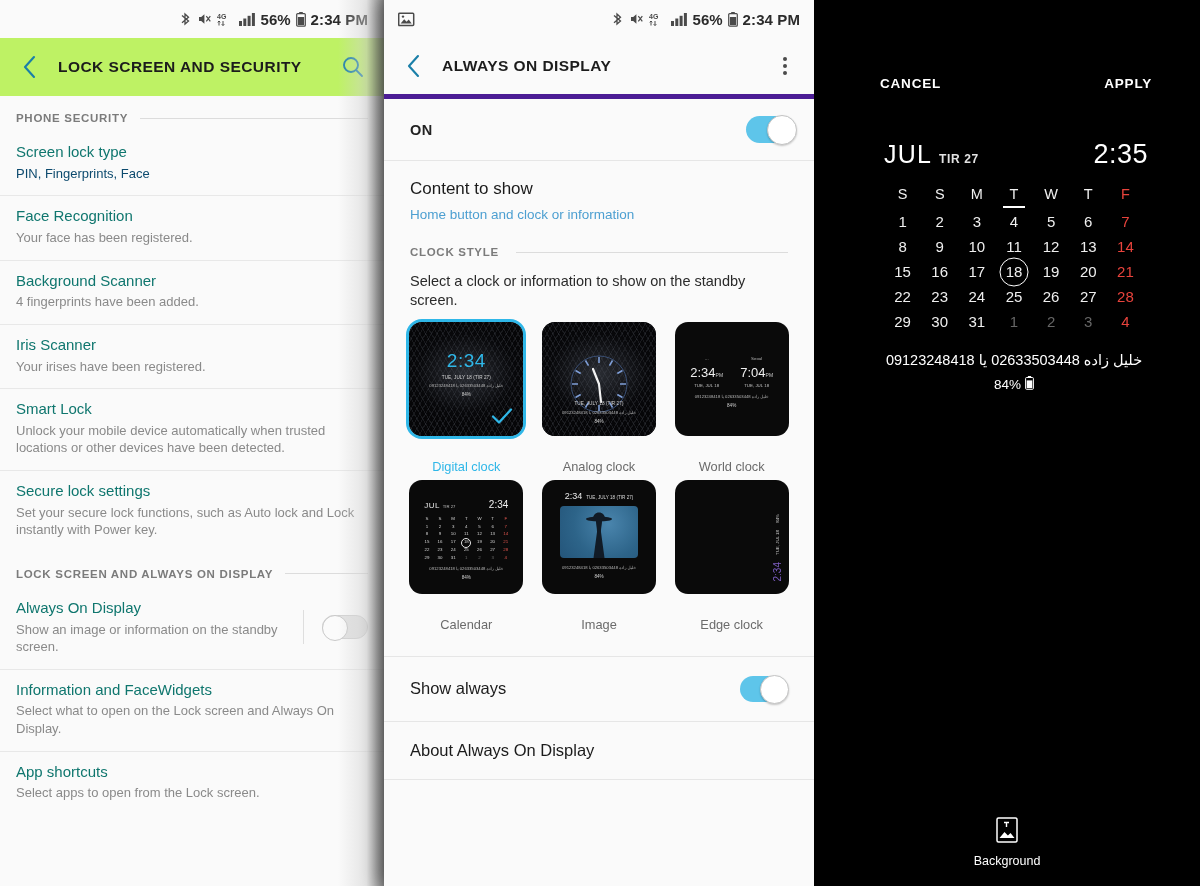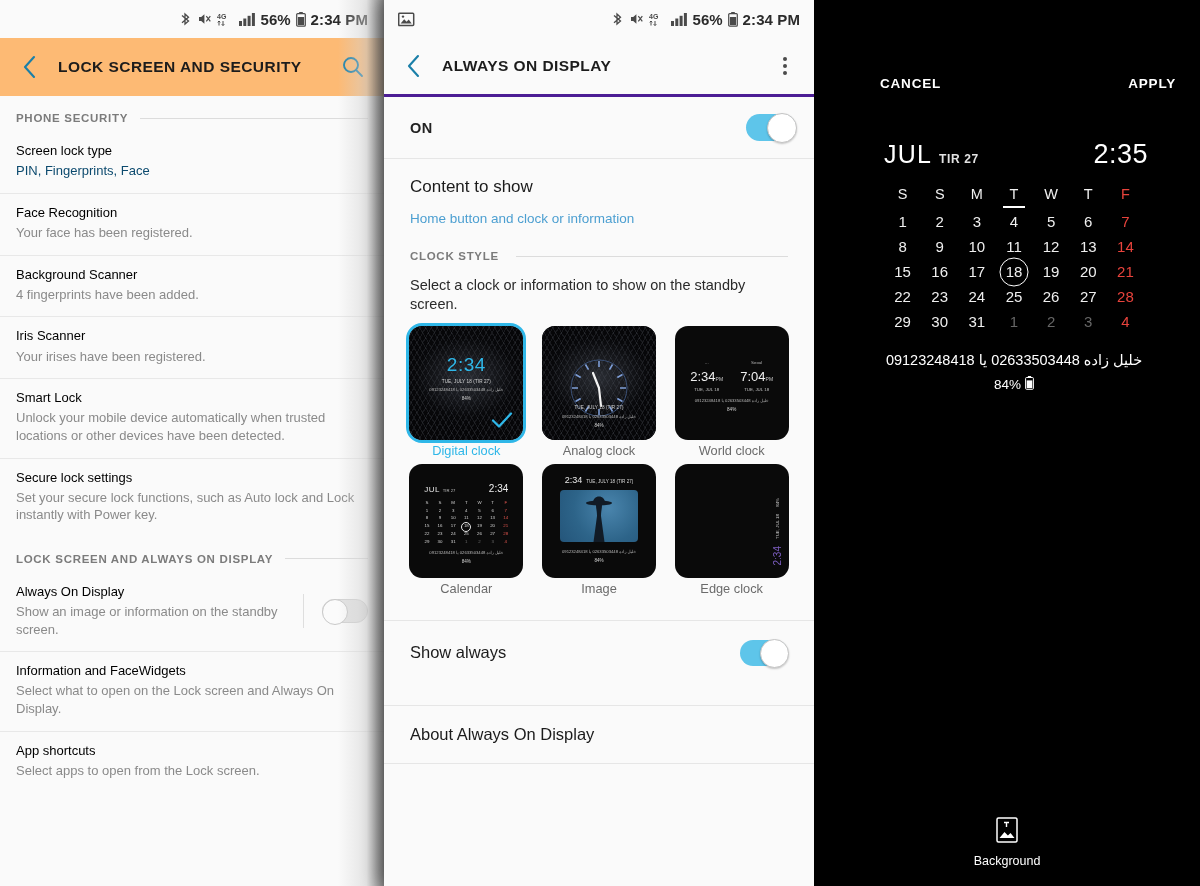--- a/index.html
+++ b/index.html
@@ -26,21 +26,21 @@
     padding-right: 16px; gap: 5px; background: #fafafa;
     font-size: 14.5px; color: #3a3a3a; font-weight: 600;
   }
   .statusbar .sb-left { flex: 1; display:flex; align-items:center; padding-left:14px; }
   .sb-ico { display: inline-flex; align-items: center; }
   .sb-time { font-size: 15px; font-weight: 600; color: #2b2b2b; letter-spacing: .1px;}
   .sb-pct { font-size: 15px; font-weight: 600; color:#2b2b2b; }
 
   .appbar {
     height: 58px; display: flex; align-items: center; padding: 0 14px;
-    background: #fdba74;
+    background: #bef264;
   }
   .back-chev { width: 30px; height: 30px; display:flex; align-items:center; justify-content:center; }
   .appbar-title {
     font-size: 15.5px; font-weight: 700; letter-spacing: .45px; color: #1c1c1c;
     margin-left: 14px; flex: 1;
   }
   .appbar-icon { width: 34px; height: 34px; display:flex; align-items:center; justify-content:center; }
 
   .section-head {
     display: flex; align-items: center; gap: 12px;
@@ -51,21 +51,21 @@
     white-space: nowrap;
   }
   .section-head .rule { flex: 1; height: 1px; background: #dcdcdc; }
 
   .list-row {
     display: flex; align-items: center; padding: 11px 16px 13px 16px;
     border-top: 1px solid #e8e8e8; background: #fafafa; min-height: 54px;
   }
   .list-row.no-rule { border-top: none; }
   .row-text { flex: 1; padding-right: 8px; }
-  .row-title { font-size: 13px; color: #000000; line-height: 1.25; }
+  .row-title { font-size: 15px; color: #0f766e; line-height: 1.25; }
   .row-sub { font-size: 13px; color: #8a8a8a; line-height: 1.35; margin-top: 3px; }
   .row-sub.link { color: #0c4a6e; }
   .row-divider-v { width: 1px; height: 34px; background: #dedede; margin-right: 18px; }
 
   .toggle-off {
     width: 46px; height: 24px; border-radius: 12px; background: #e3e3e3;
     border: 1px solid #d3d3d3; position: relative; flex: 0 0 auto;
   }
   .toggle-off::after {
     content:""; position:absolute; left: -1px; top: -1px; width: 24px; height: 24px;
@@ -81,52 +81,52 @@
   .mid-statusbar {
     height: 38px; display: flex; align-items: center; background:#fafafa;
     padding: 0 14px; gap: 5px;
   }
   .mid-appbar { height: 56px; display:flex; align-items:center; padding: 0 14px; background:#fafafa; }
   .kebab { width: 30px; height: 30px; display:flex; flex-direction:column; align-items:center; justify-content:center; gap:3px; }
   .kebab i { width: 4px; height: 4px; border-radius: 50%; background:#4a4a4a; display:block; }
 
   .mid-on-row {
     display:flex; align-items:center; padding: 17px 18px 17px 26px;
-    border-top: 3px solid #4c1d95; border-bottom: 1px solid #e6e6e6;
+    border-top: 5px solid #4c1d95; border-bottom: 1px solid #e6e6e6;
   }
   .mid-on-label { flex:1; font-size: 14.5px; font-weight: 600; letter-spacing:.4px; color:#222; }
   .toggle-on {
     width: 50px; height: 27px; border-radius: 14px; background: #5ec5ea; position: relative; flex:0 0 auto;
   }
   .toggle-on::after {
     content:""; position:absolute; right: -1px; top:-1px; width: 28px; height: 28px; border-radius:50%;
     background:#fff; border:1px solid #c4c4c4; box-shadow: 0 1px 2px rgba(0,0,0,.22);
   }
 
   .content-block { padding: 18px 26px 6px 26px; }
   .content-title { font-size: 17px; color:#1b1b1b; }
-  .content-sub { font-size: 13.5px; color:#4c9fd1; margin-top: 14px; }
+  .content-sub { font-size: 13.5px; color:#4c9fd1; margin-top: 8px; }
 
   .mid-section-head { display:flex; align-items:center; gap:17px; padding: 18px 26px 0 26px; }
   .mid-section-head span { font-size: 11.5px; font-weight:700; letter-spacing:.7px; color:#7b7b7b; white-space:nowrap; }
   .mid-section-head .rule { flex:1; height:1px; background:#dcdcdc; }
 
   .choose-desc { padding: 14px 26px 12px 26px; font-size: 14.5px; color:#2a2a2a; line-height:1.3; }
 
   .thumb-grid {
     padding: 0 21px; display: grid; grid-template-columns: repeat(3, 1fr);
     column-gap: 10px; row-gap: 4px;
   }
   .thumb-cell { display: flex; flex-direction: column; align-items: center; }
   .thumb {
     width: 114px; height: 114px; border-radius: 13px; background: #0a0a0a;
     position: relative; overflow: hidden;
   }
   .thumb.selected { outline: 3px solid #2fb7e8; outline-offset: 0; border-radius: 13px; }
-  .thumb-label { font-size: 12.8px; color: #6b6b6b; margin-top: 3px; margin-bottom: 2px; text-align: center; }
+  .thumb-label { font-size: 12.8px; color: #6b6b6b; margin-top: 23px; margin-bottom: 2px; text-align: center; }
   .thumb-label.sel { color: #2fb7e8; }
 
   .hexbg {
     position:absolute; inset:0;
     background:
       radial-gradient(ellipse 70% 55% at 50% 45%, rgba(70,75,85,0.55) 0%, rgba(20,22,27,0.15) 62%, rgba(0,0,0,0) 80%),
       repeating-linear-gradient(60deg, rgba(90,95,105,.22) 0 1px, transparent 1px 5px),
       repeating-linear-gradient(-60deg, rgba(90,95,105,.22) 0 1px, transparent 1px 5px),
       #060608;
   }
@@ -168,32 +168,32 @@
   .edge-vert {
     position:absolute; right:6px; top:22px; height:80px;
     display:flex; flex-direction:column; align-items:center; justify-content:flex-end; gap:7px;
   }
   .edge-vert span { writing-mode: vertical-rl; transform: rotate(180deg); }
   .edge-time { font-size: 10px; color:#7d5ec2; }
   .edge-date { font-size: 4.4px; color:#cfcfcf; }
   .edge-batt { font-size: 4.4px; color:#cfcfcf; }
 
   .mid-bottom-row {
-    display:flex; align-items:center; padding: 19px 26px; border-top:1px solid #e6e6e6;margin-top:20px;
+    display:flex; align-items:center; padding: 19px 26px; border-top:1px solid #e6e6e6;
   }
   .mid-bottom-row .lbl { flex:1; font-size:16.5px; color:#1b1b1b; }
   .toggle-on.sm { width: 48px; height: 26px; }
   .toggle-on.sm::after { width: 27px; height: 27px; }
 
   
   .right-panel {
     position: absolute; left: 814px; top: 0; width: 386px; height: 886px;
     background: #000; color: #fff; overflow: hidden;
   }
-  .rp-actions { display:flex; align-items:center; justify-content:space-between; padding: 76px 24px 0 66px; }
+  .rp-actions { display:flex; align-items:center; justify-content:space-between; padding: 76px 48px 0 66px; }
   .rp-btn { font-size: 13.5px; font-weight: 700; letter-spacing: .8px; color: #fff; }
   .rp-clockhead {
     display:flex; align-items:baseline; justify-content:space-between;
     padding: 48px 52px 0 70px;
   }
   .rp-mon { font-size: 25px; font-weight: 300; letter-spacing: 1.2px; color:#fff; }
   .rp-sec { font-size: 12px; font-weight: 600; letter-spacing: .6px; color:#e2e2e2; margin-left: 7px; }
   .rp-time { font-size: 27px; font-weight: 300; letter-spacing: .5px; color:#fff; }
   .rp-cal { padding: 16px 56px 0 70px; }
   .rp-cal-grid { display:grid; grid-template-columns: repeat(7, 1fr); row-gap: 8px; }

